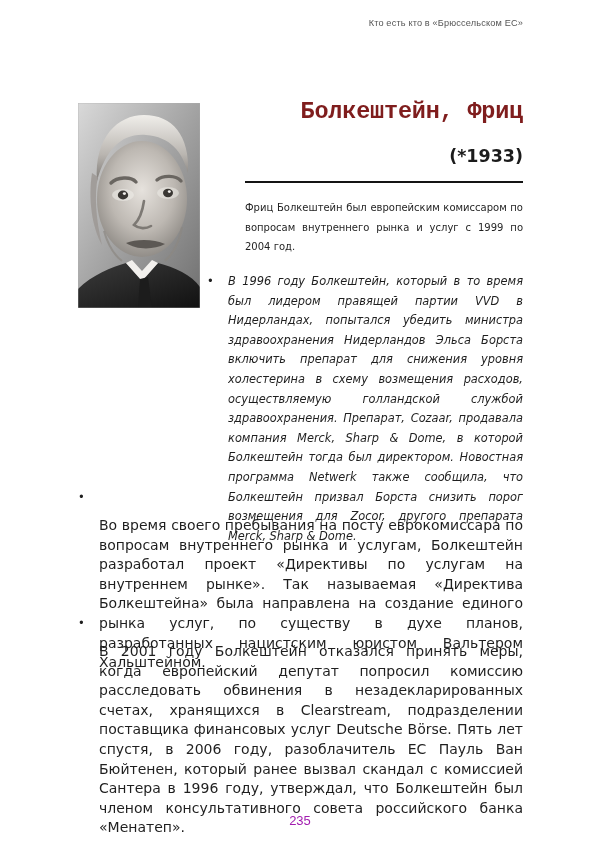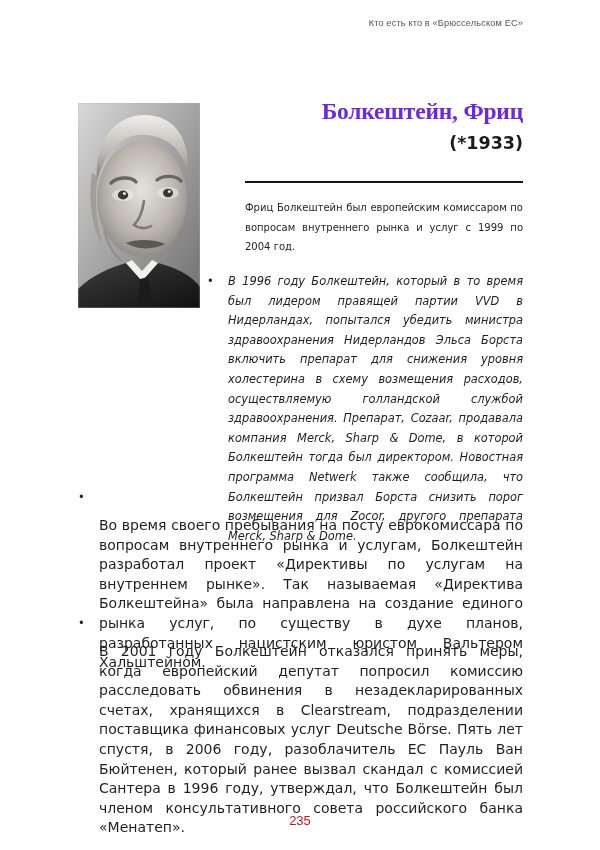--- a/index.html
+++ b/index.html
@@ -53,30 +53,30 @@
   .title-block {
     position: absolute;
     left: 245px;
     top: 99px;
     width: 278px;
     text-align: right;
   }
   .person-name {
     font-size: 23.5px;
     font-weight: bold;
-    color: #6d28d9;
+    color: #7f1d1d;
     line-height: 1.1;
     letter-spacing: -0.2px;
-    font-family: Liberation Serif, serif;
+    font-family: Liberation Mono, monospace;
   }
   .person-born {
     font-size: 17.5px;
     font-weight: bold;
     color: #1b1b1b;
-    margin-top: 9px;
+    margin-top: 22px;
     line-height: 1.1;
     font-family: "DejaVu Sans", sans-serif;
   }
   .title-rule {
     position: absolute;
     left: 245px;
     top: 181px;
     width: 278px;
     height: 1.6px;
     background: #141414;
@@ -153,21 +153,21 @@
   #bullet-3 { top: 614px; }
 
   
   .folio {
     position: absolute;
     left: 0;
     top: 813px;
     width: 600px;
     text-align: center;
     font-size: 13px;
-    color: #b91c1c;
+    color: #a21caf;
     font-family: "Liberation Sans", sans-serif;
   }
 </style>
 </head>
 <body>
 
 <div class="page">
 
   <div class="running-header">Кто есть кто в «Брюссельском ЕС»</div>
 

